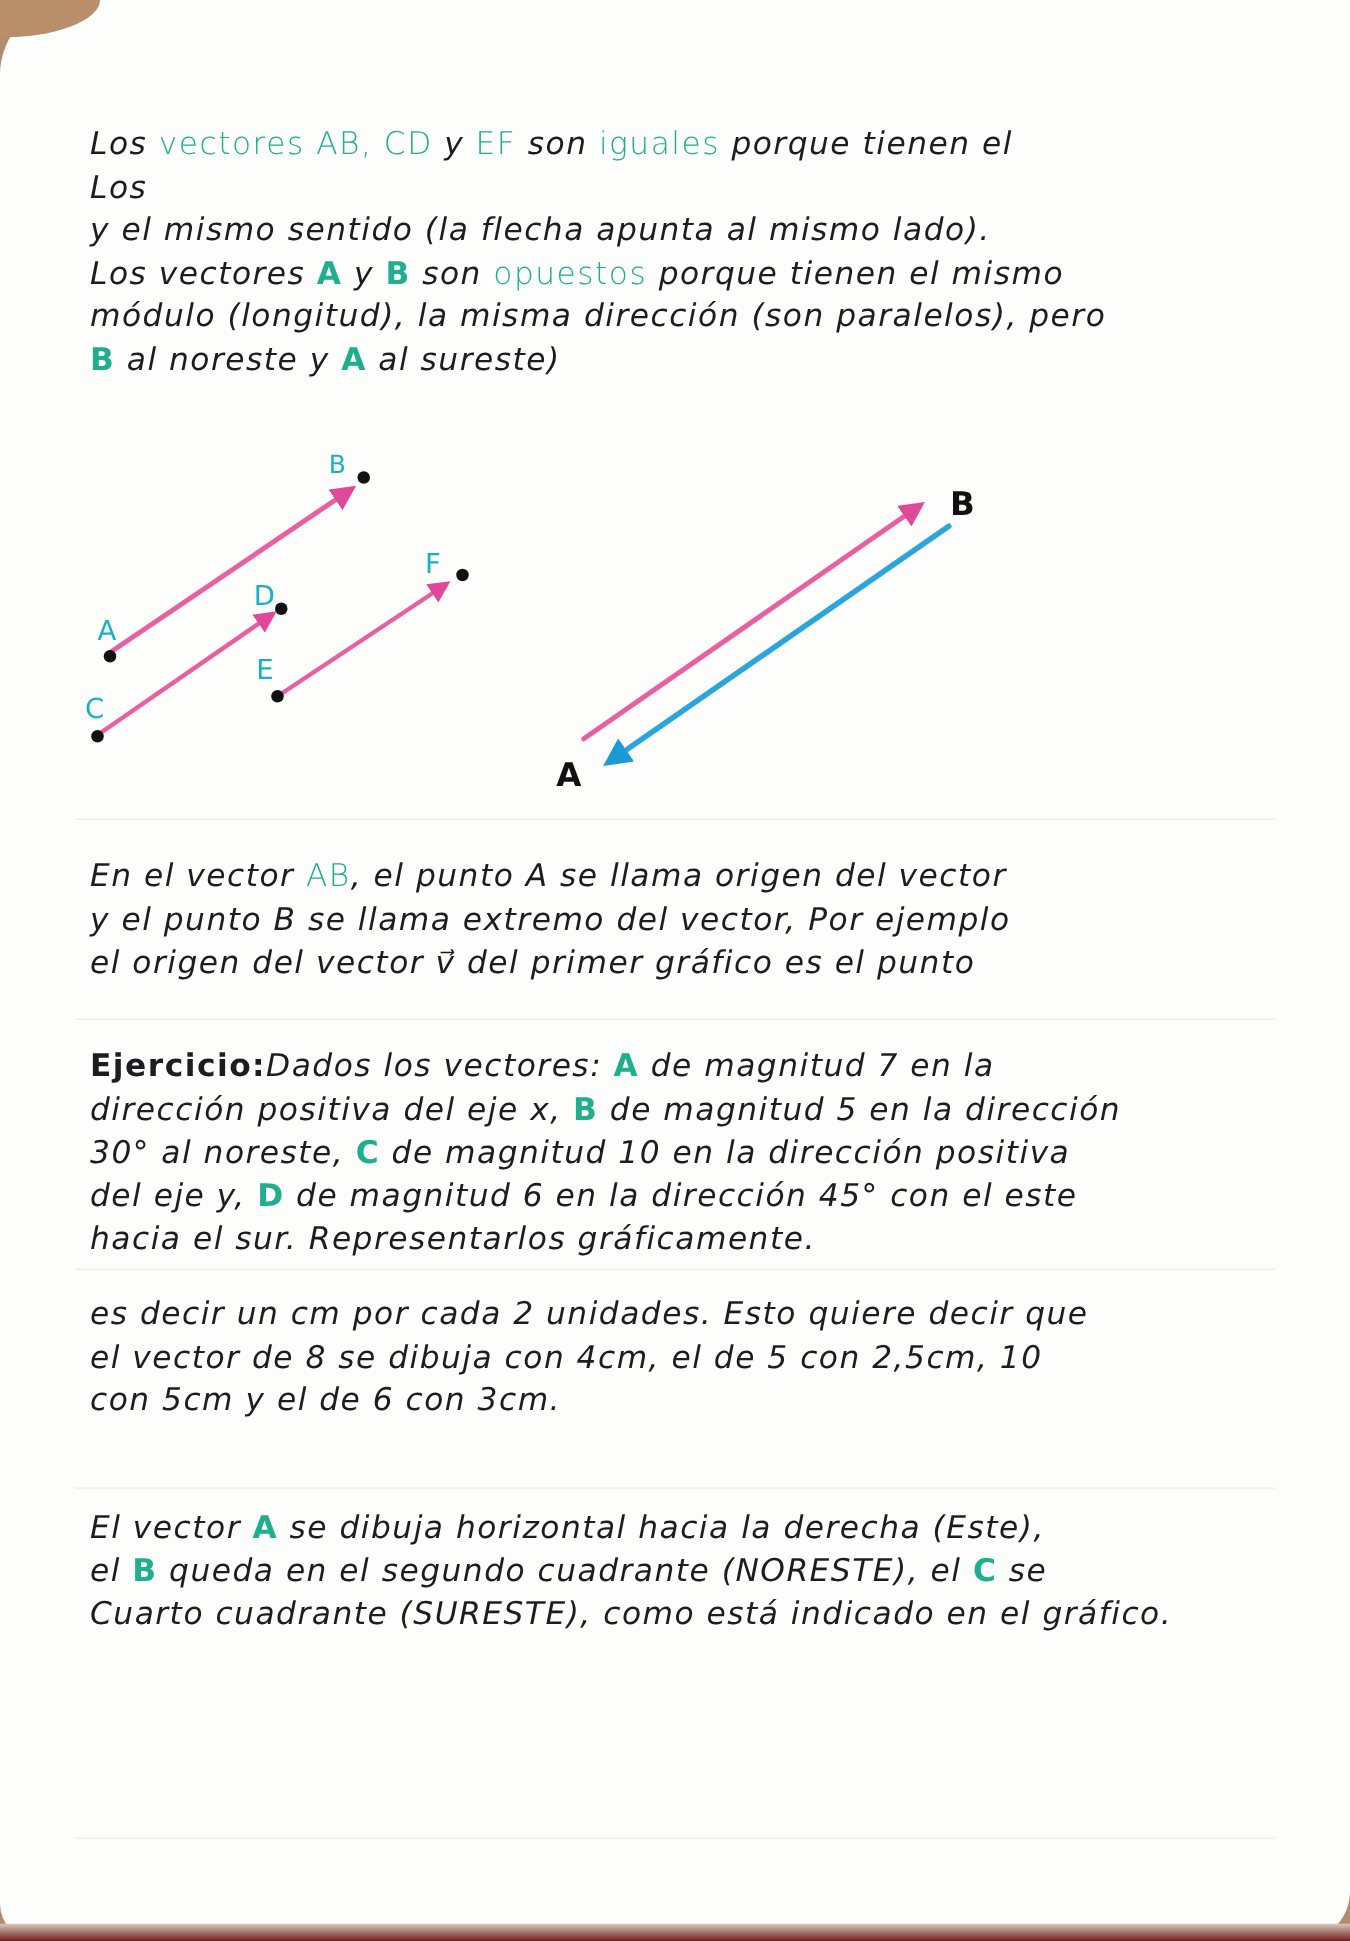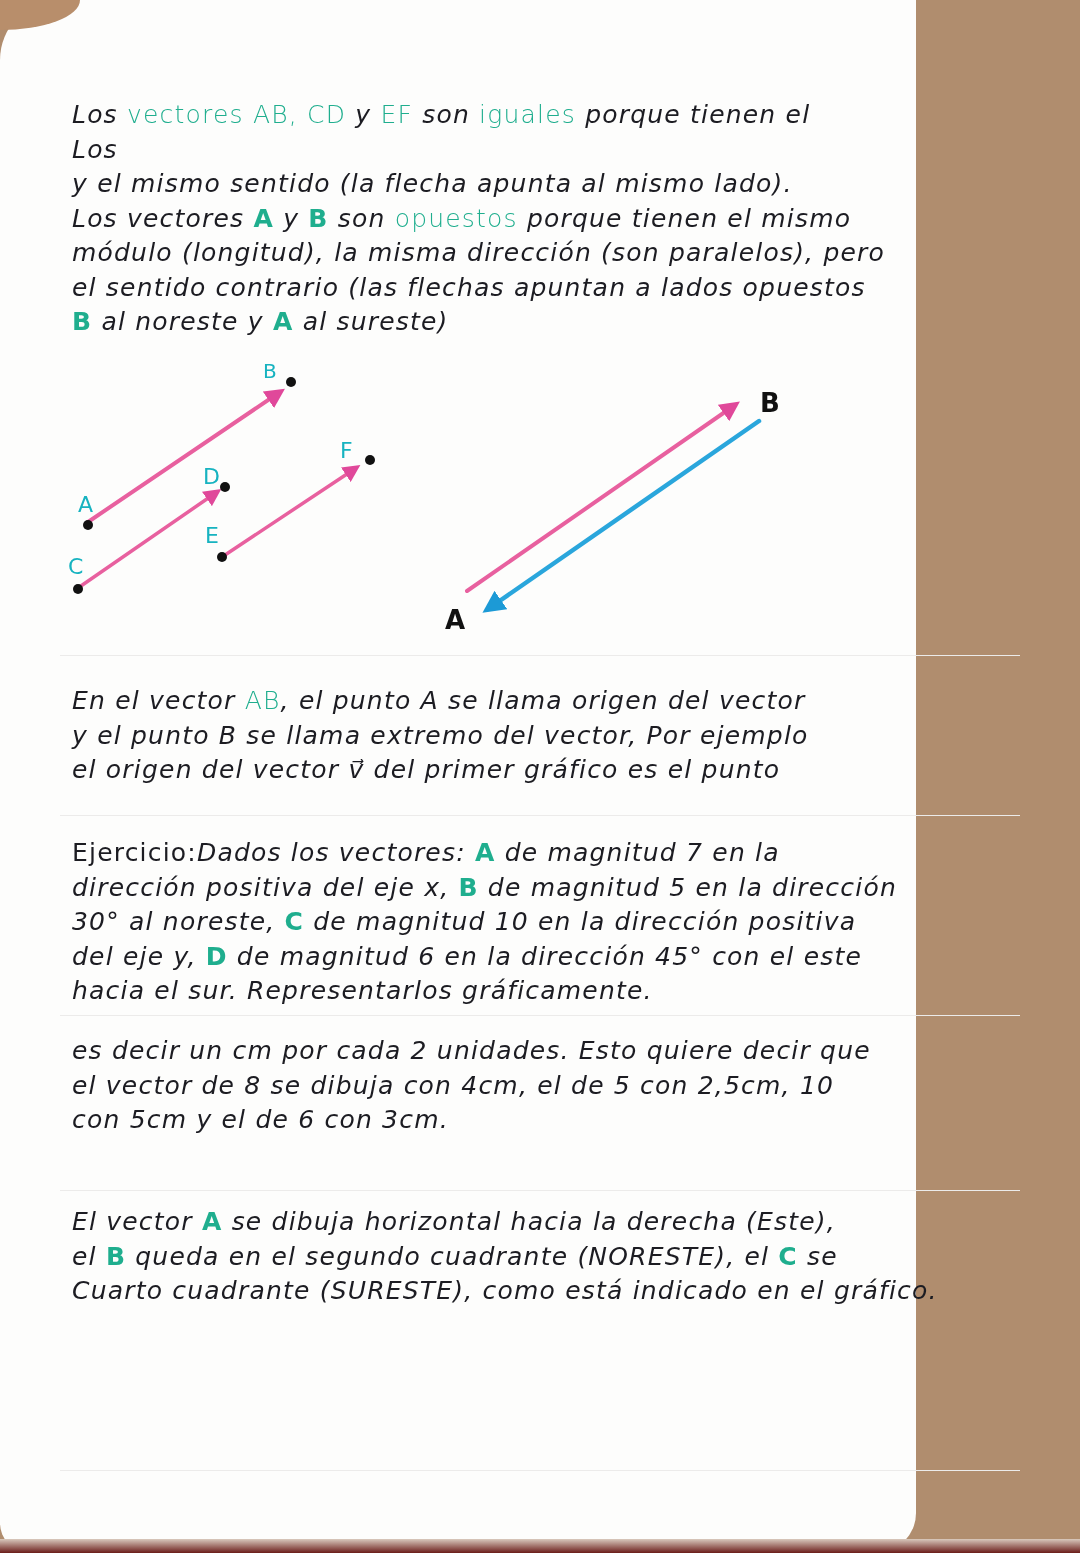--- a/index.html
+++ b/index.html
@@ -2,21 +2,21 @@
 <html><head>
   <meta charset="utf-8">
   <style>
     html, body { margin: 0; padding: 0; }
     body {
       width: 1080px; height: 1553px; position: relative; overflow: hidden;
       background: #b08d6e;
       font-family: "DejaVu Sans", sans-serif;
     }
     .page {
-      position: absolute; left: 0; top: 0; width: 916px; height: 1553px;
+      position: absolute; left: 0; top: 0; width: 1080px; height: 1553px;
       background: #fdfdfc;
       border-radius: 60px 0 40px 30px;
     }
     .corner-tl {
       position: absolute; left: 0; top: 0; width: 80px; height: 30px;
       background: #b88e6b; border-bottom-right-radius: 80px 30px;
     }
     .bottom-edge {
       position: absolute; left: 0; bottom: 0; width: 1080px; height: 14px;
       background: linear-gradient(#d9c9bd, #6b1d1a);
@@ -24,21 +24,21 @@
     .para {
       position: absolute; left: 72px; width: 950px;
       font-family: "DejaVu Sans", sans-serif;
       font-size: 25px; line-height: 34.5px; color: #1c1c22;
       letter-spacing: 1.2px; font-style: italic; font-weight: 300;
       margin: 0;
     }
     .para .line { display: block; white-space: nowrap; }
     .hl { color: #1fae8e; font-style: normal; }
     .hl-bold { color: #1fae8e; font-weight: bold; font-style: normal; }
-    .bold { font-weight: normal; font-style: normal; }
+    .bold { font-weight: bold; font-style: normal; }
     svg.diagram { position: absolute; left: 0; top: 340px; }
     .rule {
       position: absolute; left: 60px; width: 960px; height: 1px; background: #ecebea;
     }
   </style>
 </head>
 <body>
 
 <div class="page">
   <div class="corner-tl"></div>
@@ -48,21 +48,20 @@
   <div class="rule" style="top:1015px"></div>
   <div class="rule" style="top:1190px"></div>
   <div class="rule" style="top:1470px"></div>
 
   <div class="para" style="top:98px">
     <span class="line"><span>Los </span><span class="hl">vectores AB, CD</span><span> y </span><span class="hl">EF</span><span> son </span><span class="hl">iguales</span><span> porque tienen el</span></span>
     <span class="line" hidden="">Los </span>
     <span class="line"><span>y el mismo sentido (la flecha apunta al mismo lado).</span></span>
     <span class="line"><span>Los vectores </span><span class="hl-bold">A</span><span> y </span><span class="hl-bold">B</span><span> son </span><span class="hl">opuestos</span><span> porque tienen el mismo</span></span>
     <span class="line"><span>módulo (longitud), la misma dirección (son paralelos), pero</span></span>
-    <span class="line"><span>el sentido contrario (las flechas apuntan a lados opuestos</span></span>
     <span class="line"><span class="hl-bold">B</span><span> al noreste y </span><span class="hl-bold">A</span><span> al sureste)</span></span>
   </div>
 
   <svg class="diagram" width="1080" height="300" viewBox="0 340 1080 300">
     <defs>
       <marker id="pinkHead" viewBox="0 0 10 10" refX="7" refY="5" markerWidth="5" markerHeight="5" orient="auto">
         <path d="M0,0 L10,5 L0,10 z" fill="#e0489a"></path>
       </marker>
       <marker id="blueHead" viewBox="0 0 10 10" refX="7" refY="5" markerWidth="5" markerHeight="5" orient="auto">
         <path d="M0,0 L10,5 L0,10 z" fill="#1c9ad6"></path>

